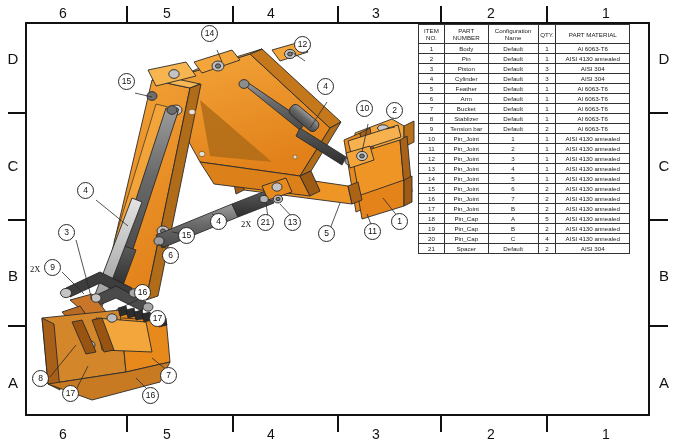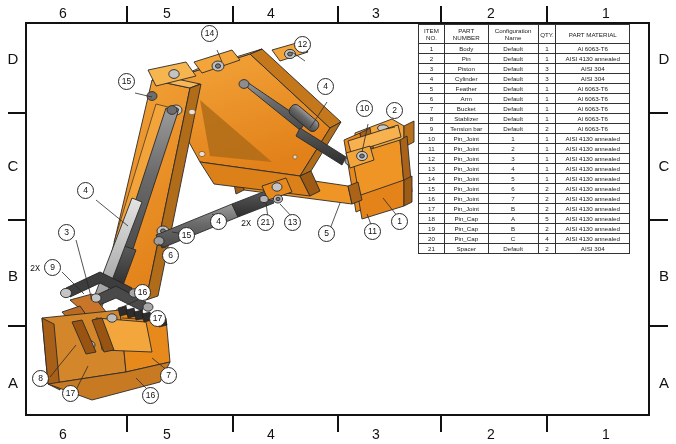--- a/index.html
+++ b/index.html
@@ -50,21 +50,21 @@
   
   .balloon{
     position:absolute;width:17px;height:17px;border-radius:50%;
     border:1.1px solid #2a2a2a;background:#fff;
     font-size:8.5px;line-height:15px;text-align:center;
     color:#111;box-sizing:border-box;
     font-family:"Liberation Sans", sans-serif;
   }
   .pfx{
     position:absolute;font-size:8.5px;line-height:10px;color:#111;
-    font-family:Liberation Mono, monospace;
+    font-family:Liberation Serif, serif;
   }
   svg.overlay{position:absolute;left:0;top:0;width:676px;height:444px;pointer-events:none;}
 </style>
 </head>
 <body>
 
 <div id="sheet">
 
   <div class="zone-num" style="left:52px;top:6px;">6</div>
   <div class="zone-num" style="left:156px;top:6px;">5</div>

